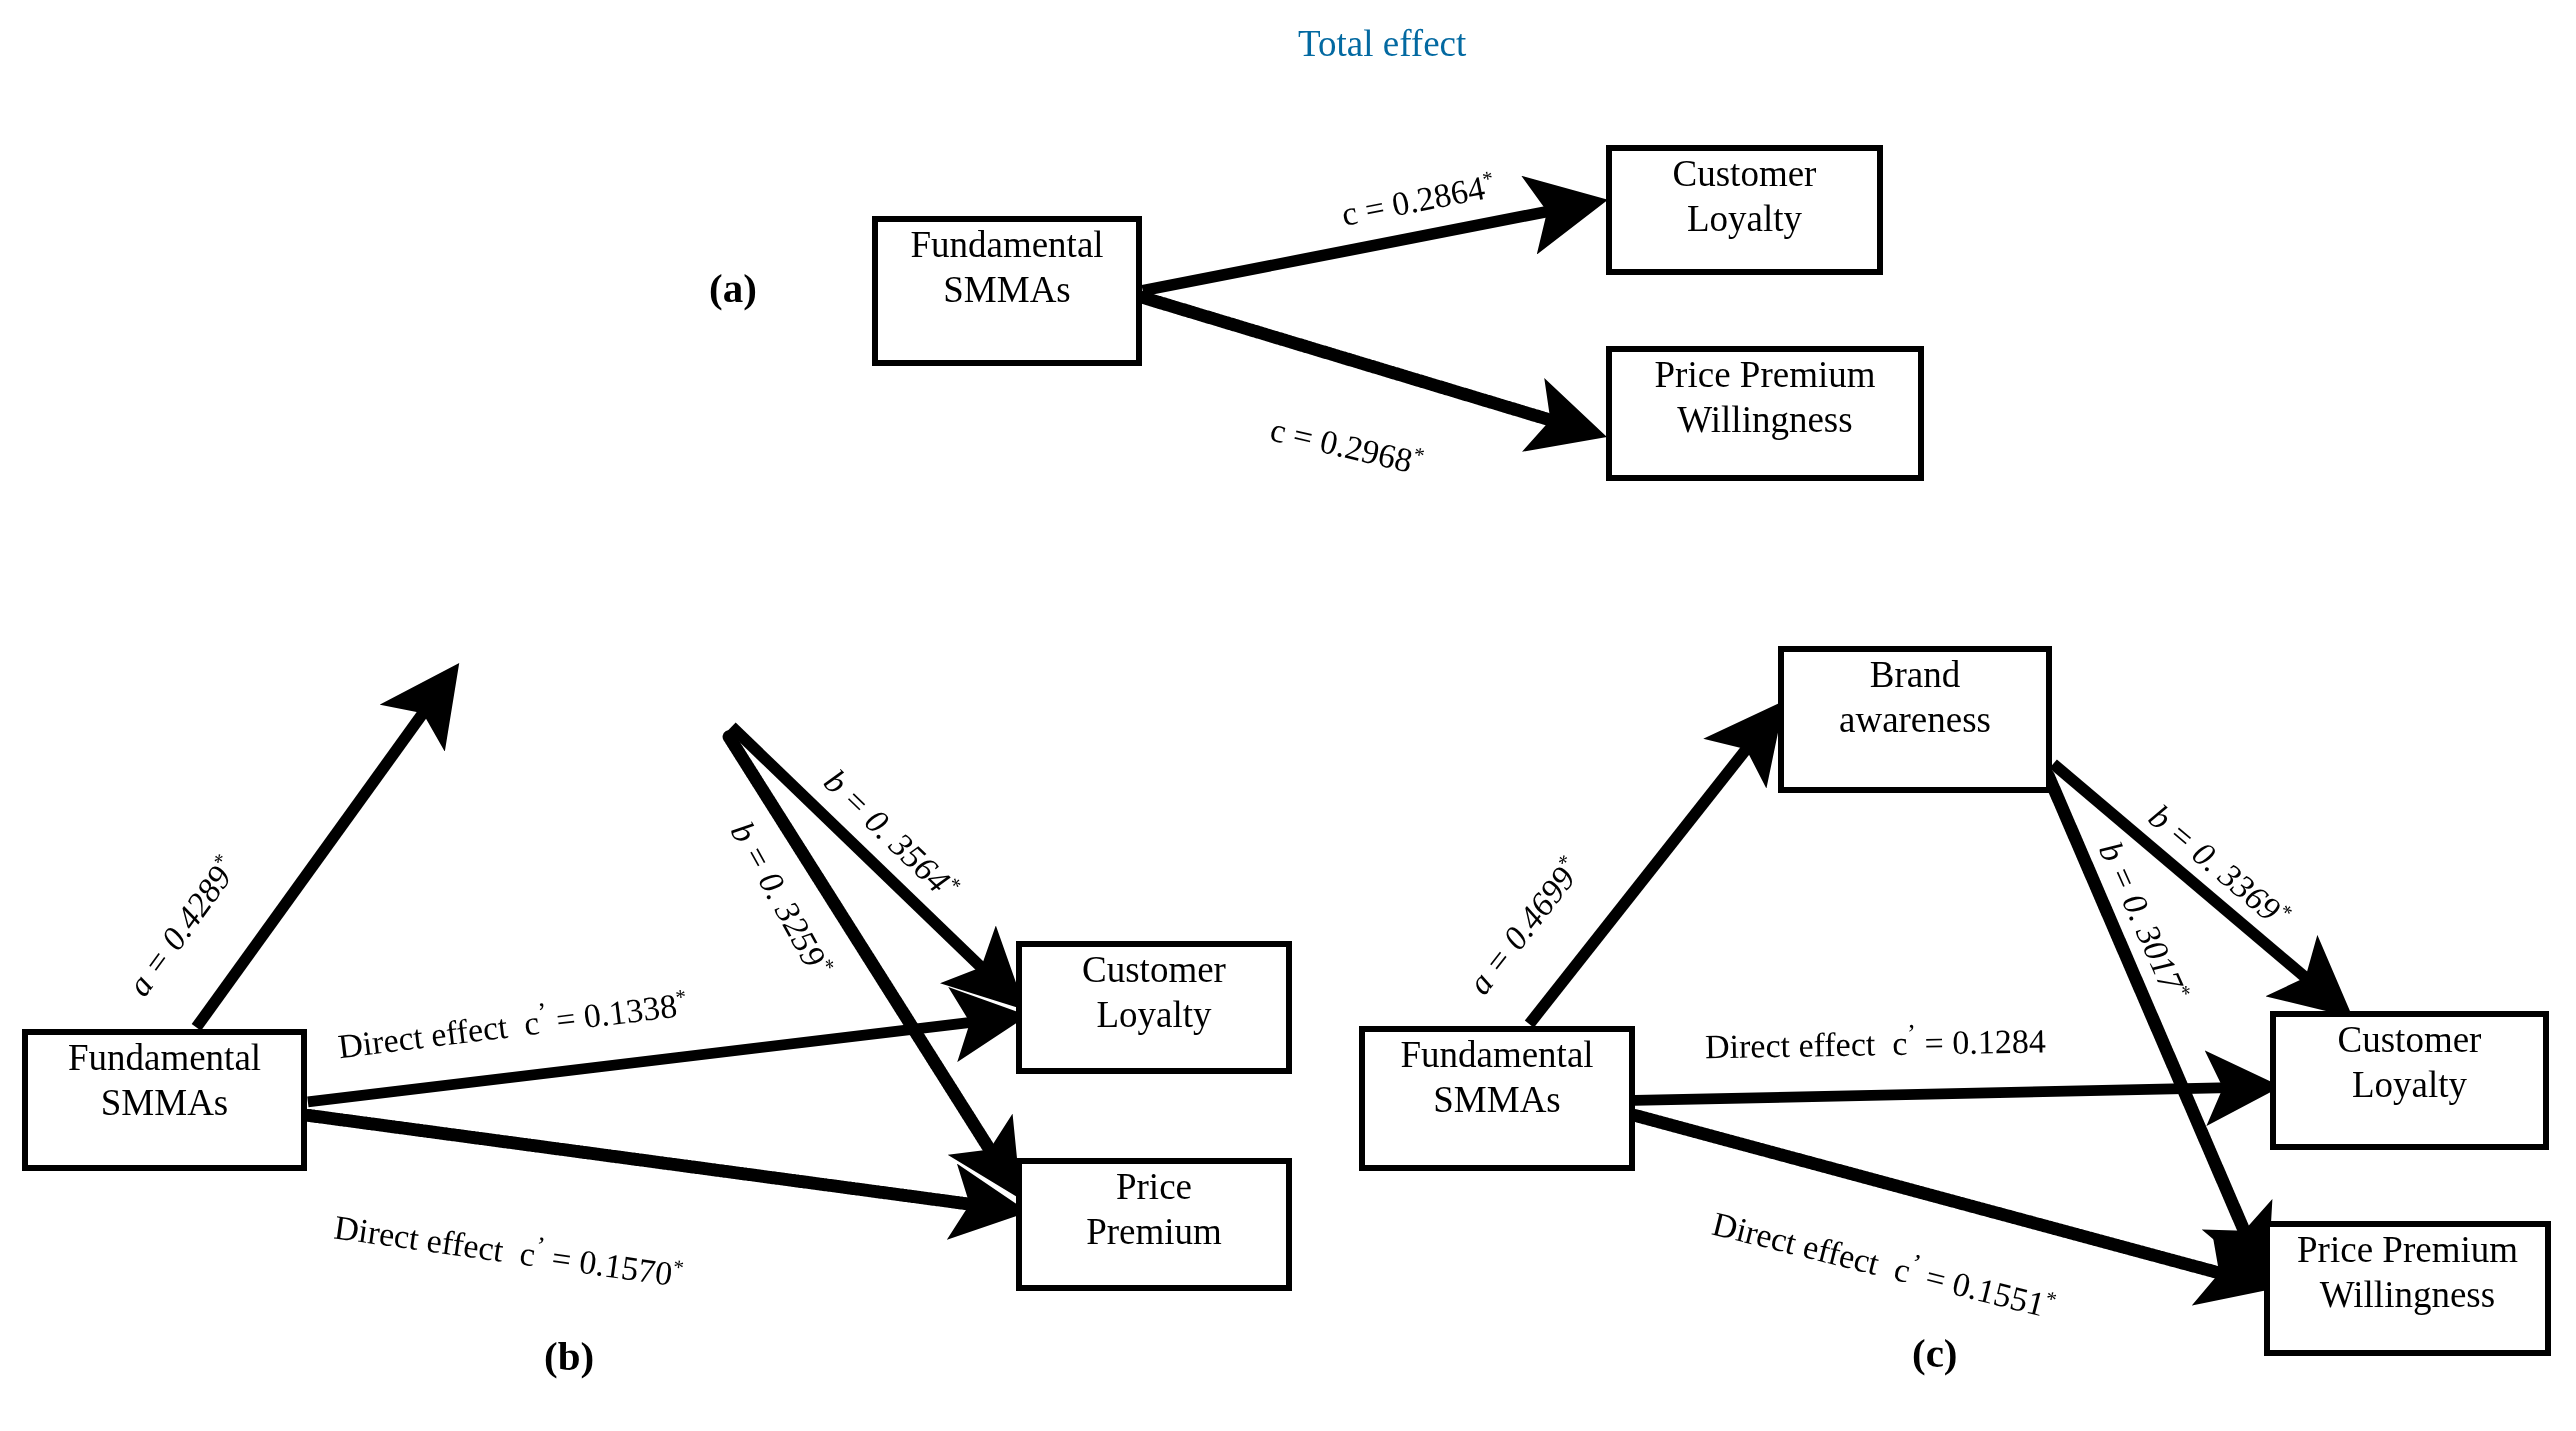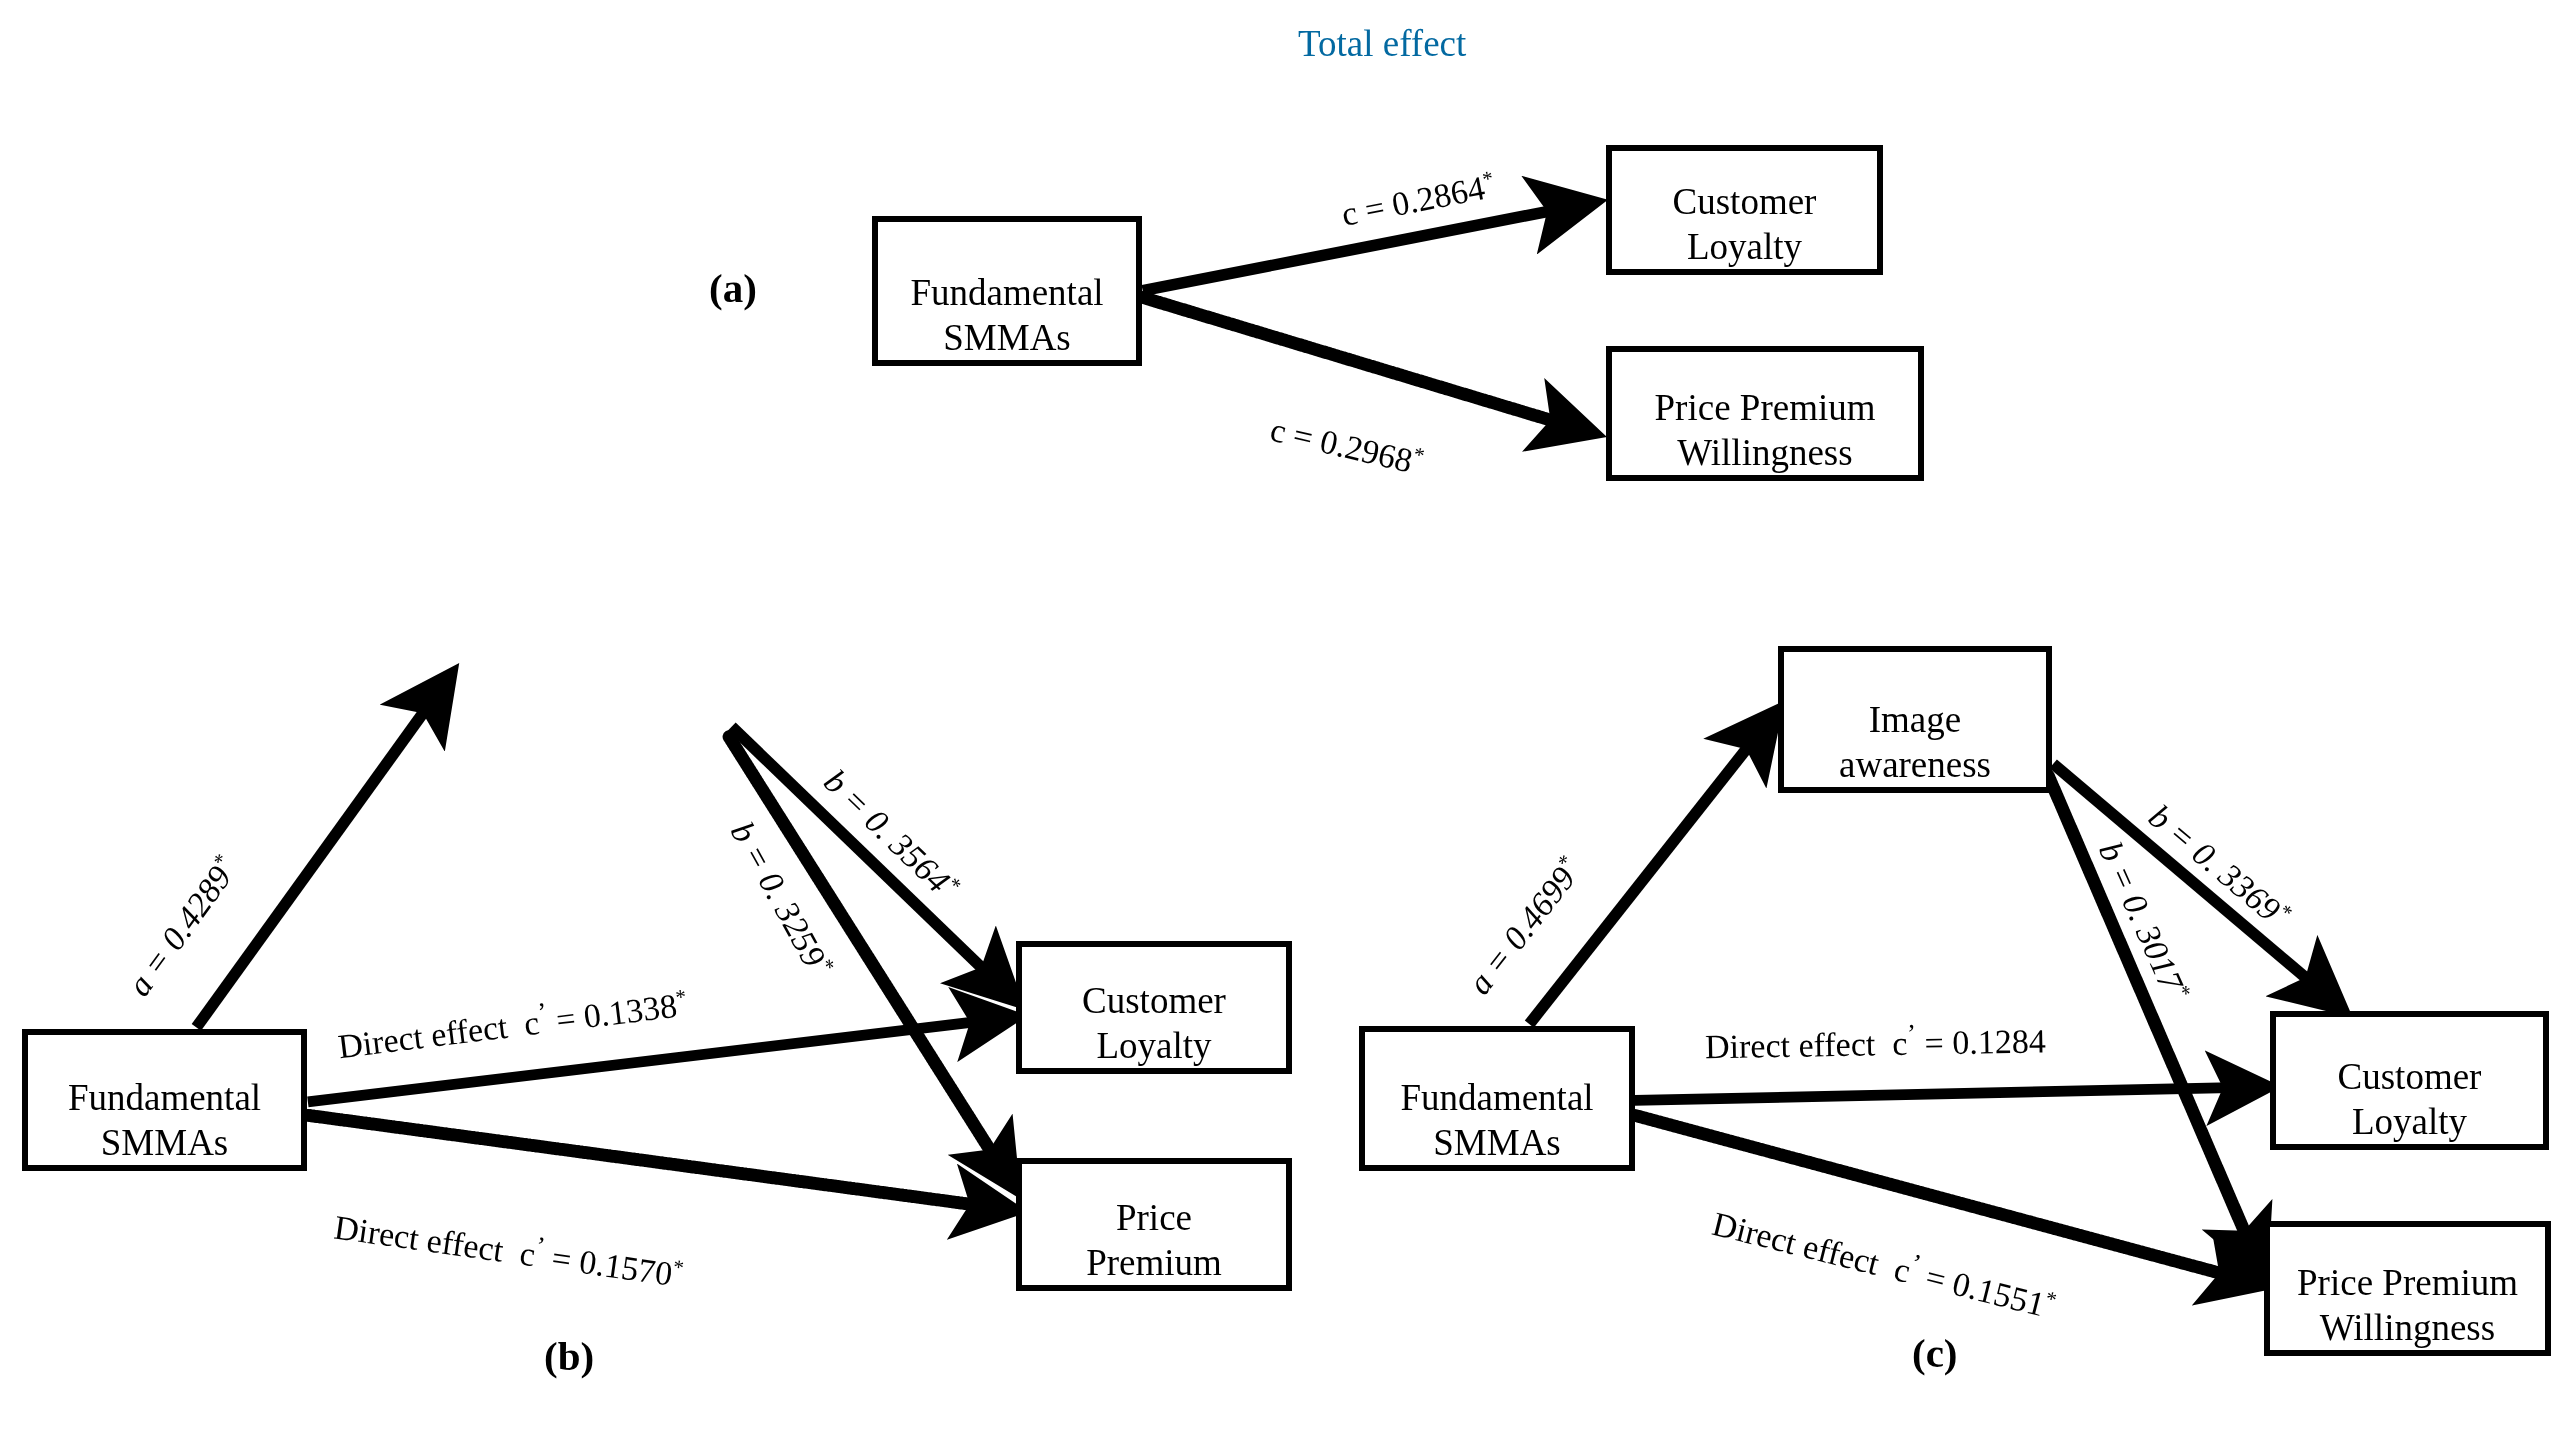--- a/index.html
+++ b/index.html
@@ -24,21 +24,21 @@
     width: 2576px;
     height: 1431px;
     pointer-events: none;
   }
   .node {
     position: absolute;
     box-sizing: border-box;
     border: 6px solid #000000;
     background: #ffffff;
     display: flex;
-    align-items: flex-end;
+    align-items: flex-start;
     justify-content: center;
     text-align: center;
     line-height: 1.22;
     font-size: 37px;
     color: #000000;
     z-index: 5;
   }
   .node span { display: block; white-space: pre-line; }
   .panel-label {
     position: absolute;
@@ -163,21 +163,21 @@
   </div>
 
   <div class="edge-label" style="left:335px; top:1202px; transform: rotate(8deg);">
     <span>Direct effect</span>&nbsp;&nbsp;<span>c</span><span class="prime">’</span>
     <span>= 0.1570</span><sup>*</sup>
   </div>
 
   <div class="panel-label" style="left:1912px; top:1329px;">(c)</div>
 
   <div class="node" style="left:1778px; top:646px; width:274px; height:147px;">
-    <span>Image
+    <span>Brand
 awareness</span>
   </div>
 
   <div class="node" style="left:1359px; top:1026px; width:276px; height:145px;">
     <span>Fundamental
 SMMAs</span>
   </div>
 
   <div class="node" style="left:2270px; top:1011px; width:279px; height:139px;">
     <span>Customer

